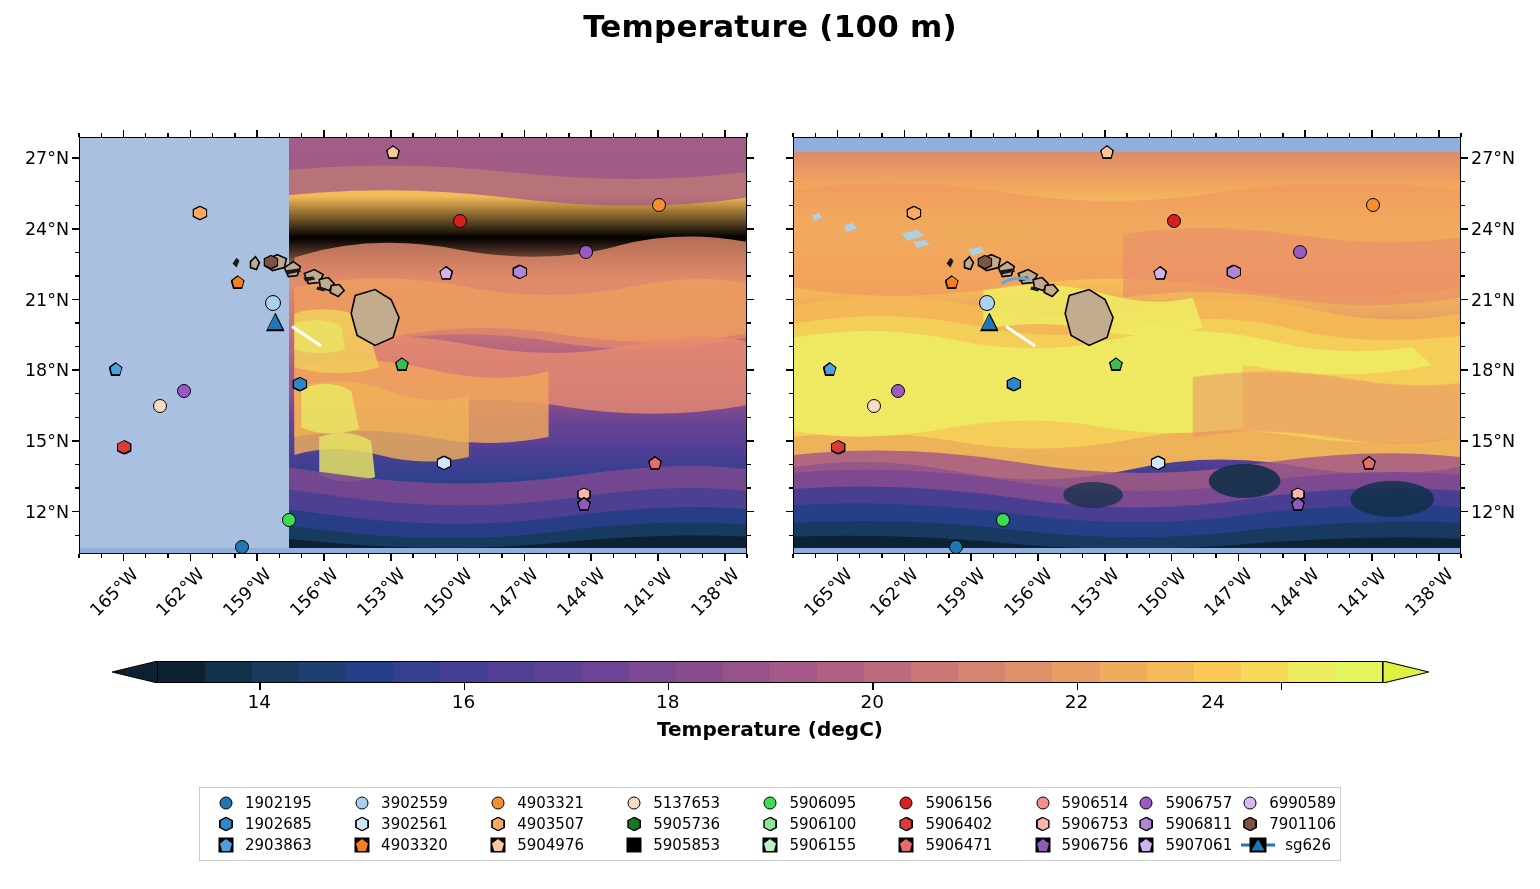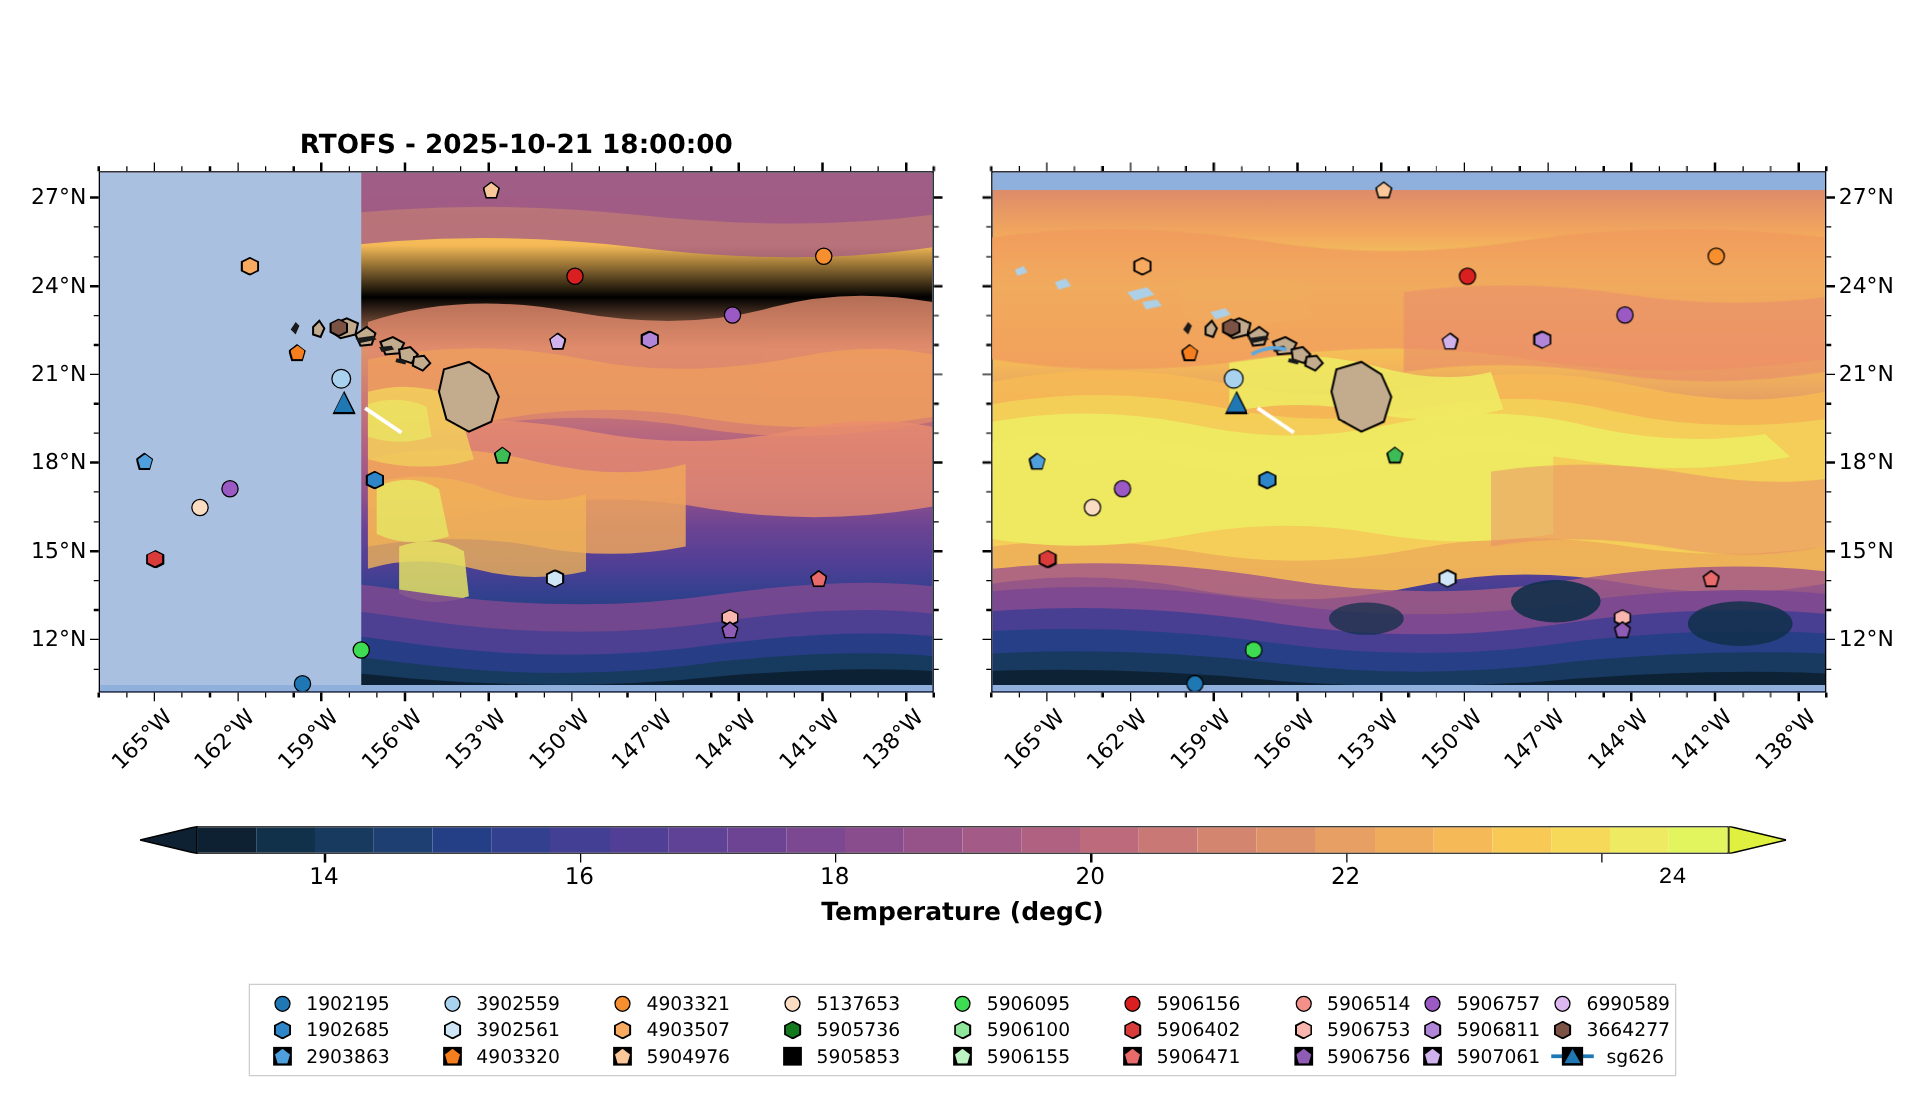--- a/index.html
+++ b/index.html
@@ -92,22 +92,22 @@
   .map-mk.hexagon,.map-mk.pentagon{}
   .map-mk > u{display:block;width:100%;height:100%;}
   .glider-track{position:absolute;height:3.4px;background:#ffffff;z-index:5;
     transform-origin:left center;}
 </style>
 </head>
 <body>
 
 <div class="fig">
 
-
-  <div class="panel-title" id="title-rtofs">RTOFS - 2025-10-21 18:00:00</div>
+  <div id="fig-title">Temperature (100 m)</div>
+
 
   <div class="panel" id="panel-rtofs">
     <svg class="field" viewBox="0 0 668 417" preserveAspectRatio="none">
       <defs>
         <linearGradient id="rt-v" x1="0" y1="1" x2="0" y2="0">
           <stop offset="0.00" stop-color="#0d2133"></stop>
           <stop offset="0.06" stop-color="#11304a"></stop>
           <stop offset="0.12" stop-color="#1d3f72"></stop>
           <stop offset="0.19" stop-color="#33408f"></stop>
           <stop offset="0.25" stop-color="#513f95"></stop>
@@ -399,21 +399,21 @@
         <div class="cb-ticklab" style="left: 147.167px;">14</div>
         <div class="cb-tick" style="left: 351.5px;"></div>
         <div class="cb-ticklab" style="left: 351.5px;">16</div>
         <div class="cb-tick" style="left: 555.833px;"></div>
         <div class="cb-ticklab" style="left: 555.833px;">18</div>
         <div class="cb-tick" style="left: 760.167px;"></div>
         <div class="cb-ticklab" style="left: 760.167px;">20</div>
         <div class="cb-tick" style="left: 964.5px;"></div>
         <div class="cb-ticklab" style="left: 964.5px;">22</div>
         <div class="cb-tick" style="left: 1168.83px;"></div>
-        <div class="cb-ticklab" style="left: 1226px; font-family: Liberation Mono, monospace;">24</div>
+        <div class="cb-ticklab" style="left: 1101px;">24</div>
       </div>
   </div>
 
   <div id="cb-label">Temperature (degC)</div>
 
   <div id="legend">
     <div id="legend-grid">
         <div class="leg-item">
           <div class="leg-mark">
             <span class="mk circle" style="background: rgb(31, 119, 180);"></span>
@@ -595,21 +595,21 @@
             <span class="mk circle" style="background: rgb(221, 184, 240);"></span>
           </div>
           <span class="leg-text">6990589</span>
         </div>
         <div class="leg-item">
           <div class="leg-mark">
             <span class="mk hexagon" style="background: rgb(0, 0, 0);">
               <u style="background: rgb(123, 82, 68); transform: scale(0.8);"></u>
             </span>
           </div>
-          <span class="leg-text">3664277</span>
+          <span class="leg-text">7901106</span>
         </div>
         <div class="leg-item">
           <div class="leg-mark" style="flex-basis: 36px; width: 36px;">
             <span class="mk track-line" style="background: rgb(31, 119, 180);"></span>
             <span class="mk triangle" style="background: rgb(0, 0, 0);">
               <u style="background: rgb(31, 119, 180); transform: scale(0.78);"></u>
             </span>
           </div>
           <span class="leg-text">sg626</span>
         </div>

